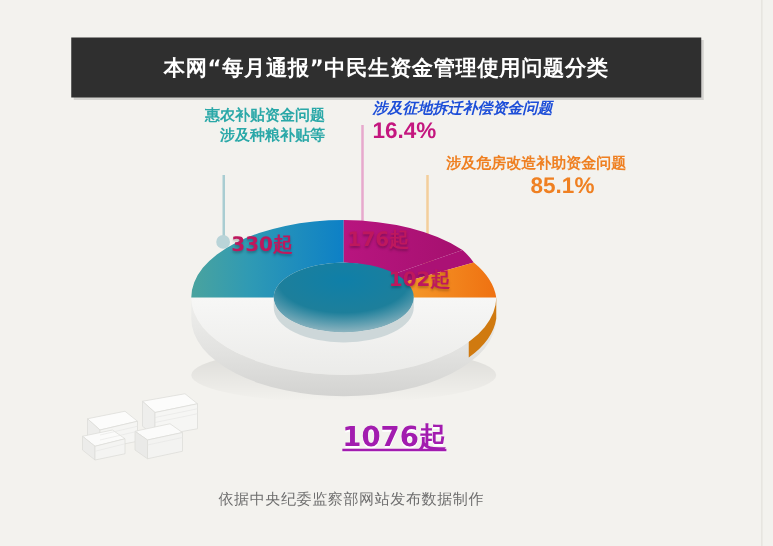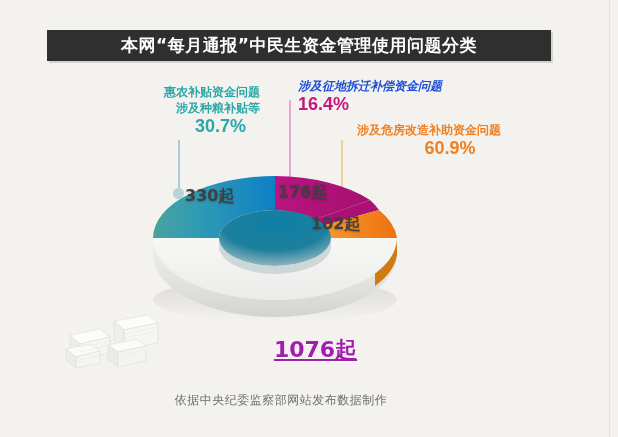--- a/index.html
+++ b/index.html
@@ -13,21 +13,21 @@
   #stage{ position:absolute; inset:0; }
 
   
   .edge-line{
     position:absolute; top:0; right:8px; width:1px; height:437px;
     background:#e3e1dc;
   }
 
   
   .title-bar{
-    position:absolute; left:47px; top:30px; width:504px; height:31px;
+    position:absolute; left:57px; top:30px; width:504px; height:48px;
     background:#2f2f2f;
     box-shadow:2px 2px 0 rgba(0,0,0,.13);
     display:flex; align-items:center; justify-content:center;
   }
   .title-bar .title-text{
     color:#ffffff;
     font-size:17px;
     font-weight:bold;
     letter-spacing:.5px;
     white-space:nowrap;
@@ -66,21 +66,21 @@
   #dot-orange{ left:336px; top:202px; background:#f7c173; }
 
   
   #donut-wrap{
     position:absolute; left:130px; top:160px; width:290px; height:160px;
   }
   #donut-wrap svg{ display:block; }
 
   
   .donut-badge{
-    position:absolute; color:#404040; font-weight:bold; font-size:16px;
+    position:absolute; color:#be185d; font-weight:bold; font-size:16px;
     text-shadow:0 1px 2px rgba(0,0,0,.25);
     white-space:nowrap;
     font-family:"DejaVu Sans","Liberation Sans",sans-serif;
   }
   #badge-teal{ left:185px; top:186px; }
   #badge-magenta{ left:278px; top:182px; }
   #badge-orange{ left:311px; top:214px; }
 
   
   #paper-stack{ position:absolute; left:58px; top:303px; width:104px; height:72px; }
@@ -120,31 +120,30 @@
 
   <div class="edge-line"></div>
 
   <div class="title-bar">
     <span class="title-text">本网“每月通报”中民生资金管理使用问题分类</span>
   </div>
 
   <div class="callout" id="callout-teal">
     <div class="cl-name">惠农补贴资金问题</div>
     <div class="cl-name">涉及种粮补贴等</div>
-    <div class="cl-pct">30.7%</div>
   </div>
 
   <div class="callout" id="callout-magenta">
     <div class="cl-name">涉及征地拆迁补偿资金问题</div>
     <div class="cl-pct">16.4%</div>
   </div>
 
   <div class="callout" id="callout-orange">
     <div class="cl-name">涉及危房改造补助资金问题</div>
-    <div class="cl-pct">60.9%</div>
+    <div class="cl-pct">85.1%</div>
   </div>
 
   <div class="leader" id="leader-teal"></div>
   <div class="leader-dot" id="dot-teal"></div>
 
   <div class="leader" id="leader-magenta"></div>
   <div class="leader-dot" id="dot-magenta"></div>
 
   <div class="leader" id="leader-orange"></div>
   <div class="leader-dot" id="dot-orange"></div>

